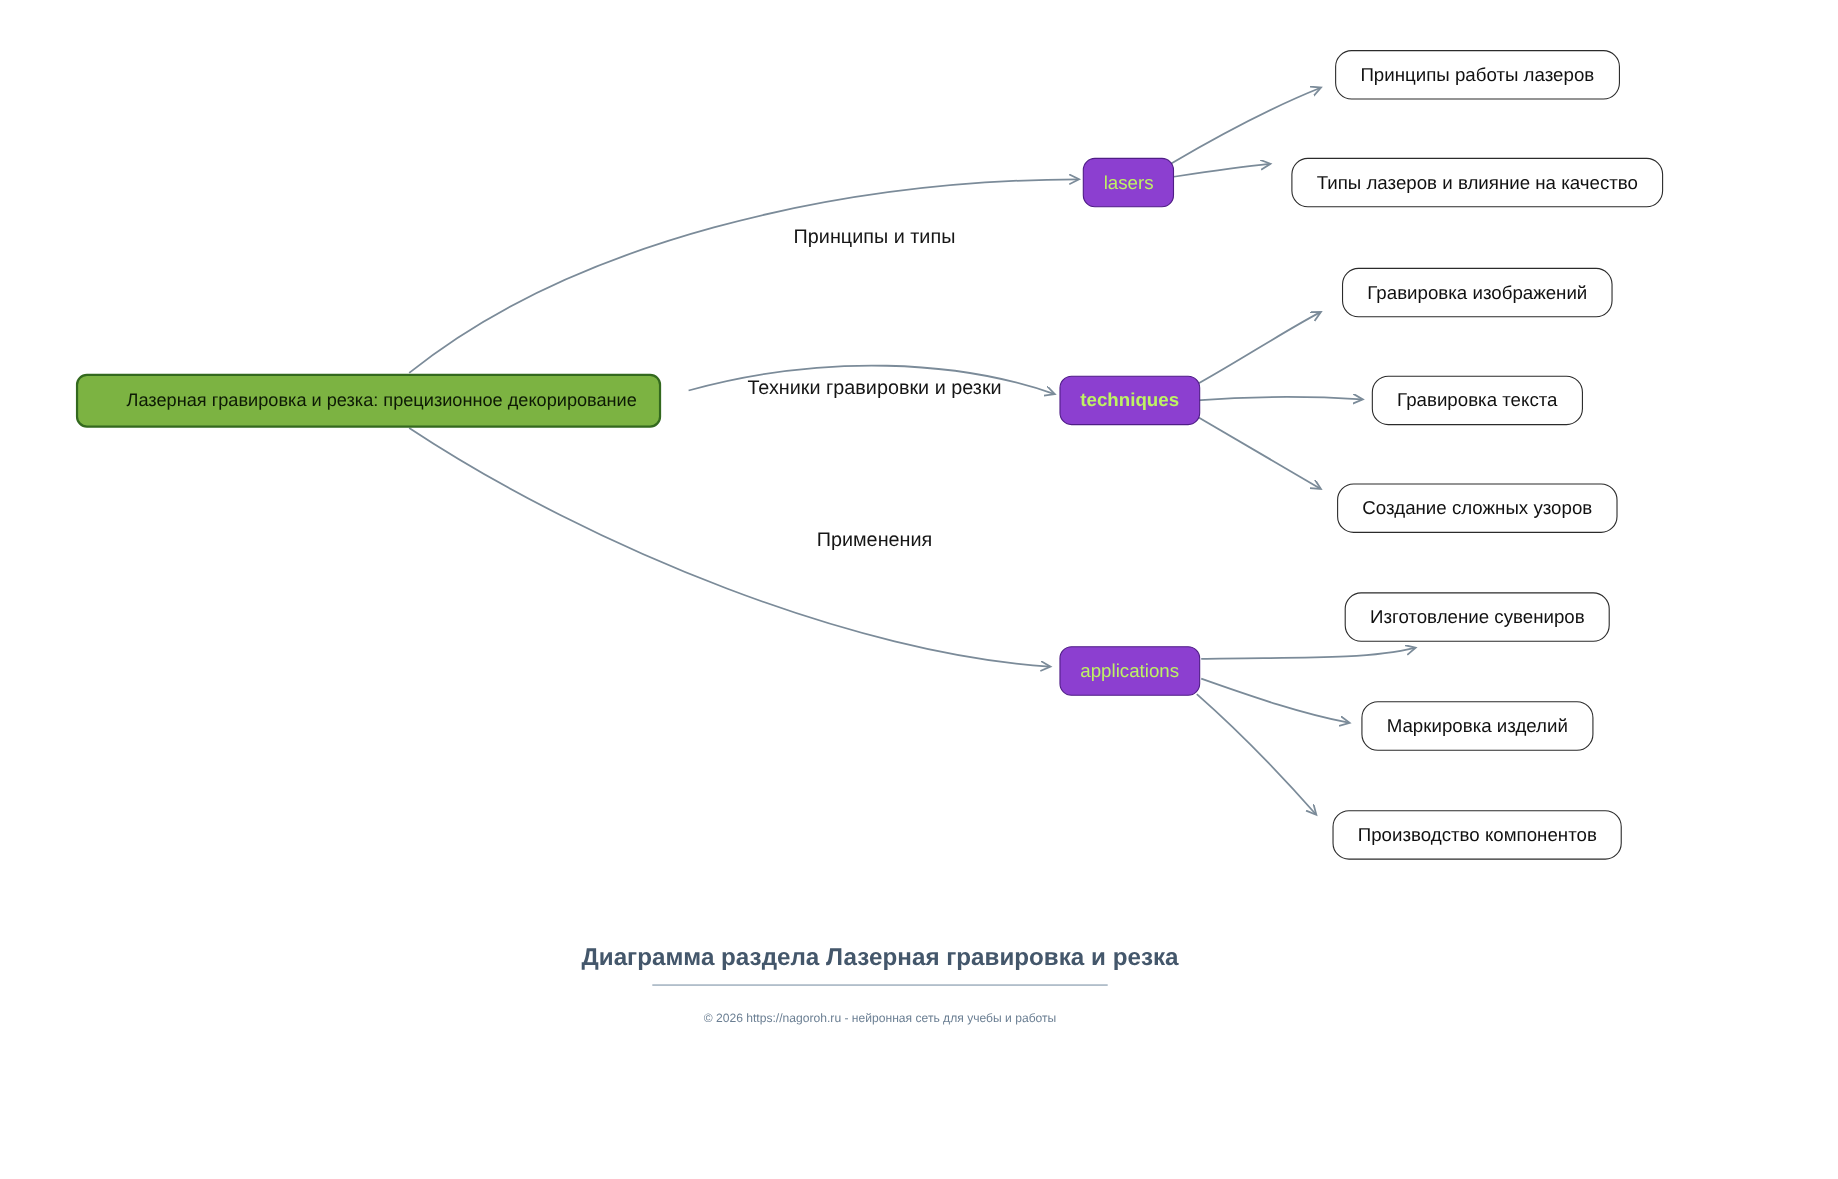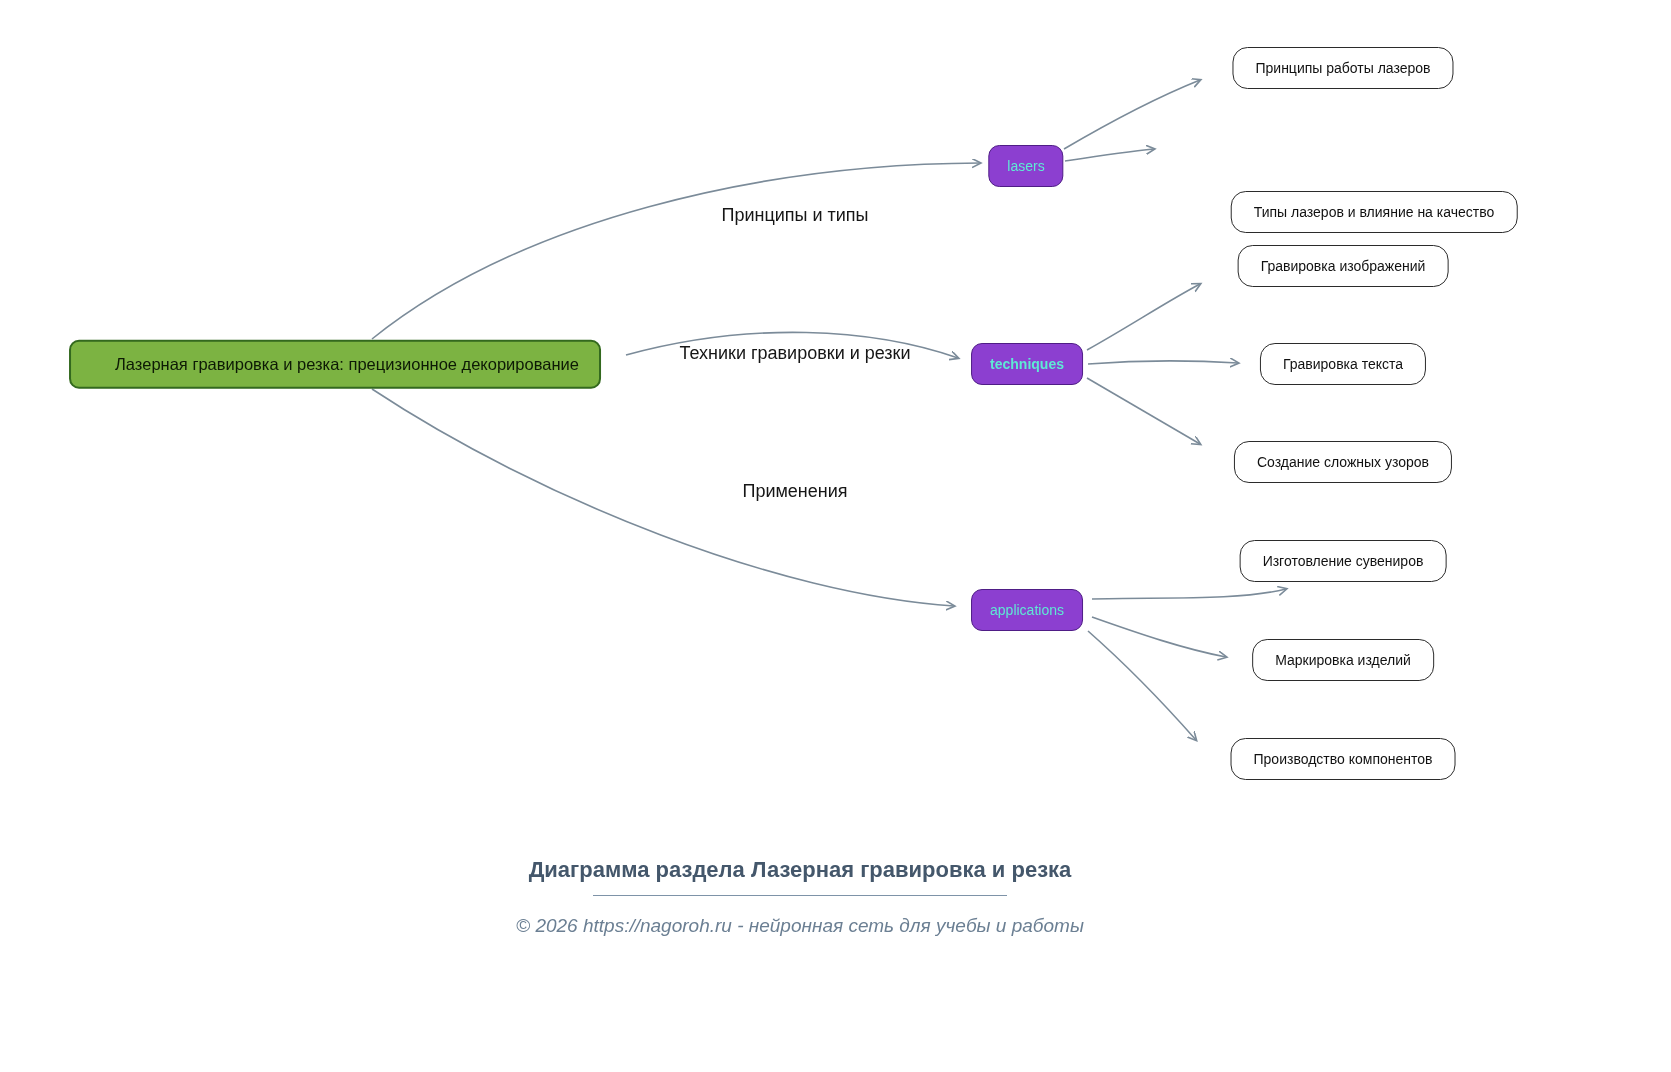--- a/index.html
+++ b/index.html
@@ -12,29 +12,29 @@
   html,body{margin:0;padding:0;background:#ffffff;}
   .canvas{
     position:relative; width:1671px; height:1072px; background:#ffffff;
     font-family:"Liberation Sans", sans-serif; overflow:hidden;
   }
   svg.edges{position:absolute; left:0; top:0; width:1671px; height:1072px; pointer-events:none;}
   svg.edges path{stroke:var(--edge); stroke-width:1.6; fill:none;}
   .node{
     position:absolute; transform:translate(-50%,-50%);
     white-space:nowrap; text-align:center;
-    font-size:14px; color:#111; line-height:1;
+    font-size:17px; color:#111; line-height:1;
   }
   .node.root{
     background:var(--root-fill); border:2px solid var(--root-border);
     border-radius:10px; padding:14px 20px; font-size:16.5px; color:#0d1a05;
   }
   .node.branch{
     background:var(--branch-fill); border:1.5px solid var(--branch-border);
-    border-radius:11px; padding:13px 18px; color:#5eead4;
+    border-radius:11px; padding:13px 18px; color:#bef264;
   }
   .node.leaf{
     background:var(--leaf-fill); border:1.5px solid var(--leaf-border);
     border-radius:15px; padding:13px 22px; color:#111;
   }
   .edge-label{
     position:absolute; transform:translate(-50%,-50%);
     font-family:Liberation Sans, sans-serif; font-size:18px; color:#161616;
     white-space:nowrap;
   }
@@ -43,21 +43,21 @@
     left:800px; top:870px;
     font-weight:bold; font-size:22px; color:var(--footer-title); white-space:nowrap;
   }
   .footer-divider{
     position:absolute; left:593px; top:895px; width:414px; height:0;
     border-top:1px solid var(--divider);
   }
   .footer-copyright{
     position:absolute; transform:translate(-50%,-50%);
     left:800px; top:926px;
-    font-size:19px; color:var(--footer-text); white-space:nowrap;font-style:italic;
+    font-size:11px; color:var(--footer-text); white-space:nowrap;
   }
 </style>
 </head>
 <body>
 
 <div class="canvas">
 
   <svg class="edges" viewBox="0 0 1671 1072">
     <defs>
       <marker id="arrow" markerWidth="12" markerHeight="12" refX="8" refY="4.5" orient="auto" markerUnits="userSpaceOnUse">
@@ -85,21 +85,21 @@
   <div class="edge-label" style="left:795px; top:353px;">Техники гравировки и резки</div>
   <div class="edge-label" style="left:795px; top:491px;">Применения</div>
 
   <div class="node root" style="left:335px; top:364px;padding-left:44px;">Лазерная гравировка и резка: прецизионное декорирование</div>
 
   <div class="node branch" style="left:1026px; top:166px;">lasers</div>
   <div class="node branch" style="left:1027px; top:364px;font-weight:bold;">techniques</div>
   <div class="node branch" style="left:1027px; top:610px;">applications</div>
 
   <div class="node leaf" style="left:1343px; top:68px;">Принципы работы лазеров</div>
-  <div class="node leaf" style="left:1374px; top:166px;margin-top:46px;">Типы лазеров и влияние на качество</div>
+  <div class="node leaf" style="left:1343px; top:166px;">Типы лазеров и влияние на качество</div>
 
   <div class="node leaf" style="left:1343px; top:266px;">Гравировка изображений</div>
   <div class="node leaf" style="left:1343px; top:364px;">Гравировка текста</div>
   <div class="node leaf" style="left:1343px; top:462px;">Создание сложных узоров</div>
 
   <div class="node leaf" style="left:1343px; top:561px;">Изготовление сувениров</div>
   <div class="node leaf" style="left:1343px; top:660px;">Маркировка изделий</div>
   <div class="node leaf" style="left:1343px; top:759px;">Производство компонентов</div>
 
   <div class="footer-title">Диаграмма раздела Лазерная гравировка и резка</div>

